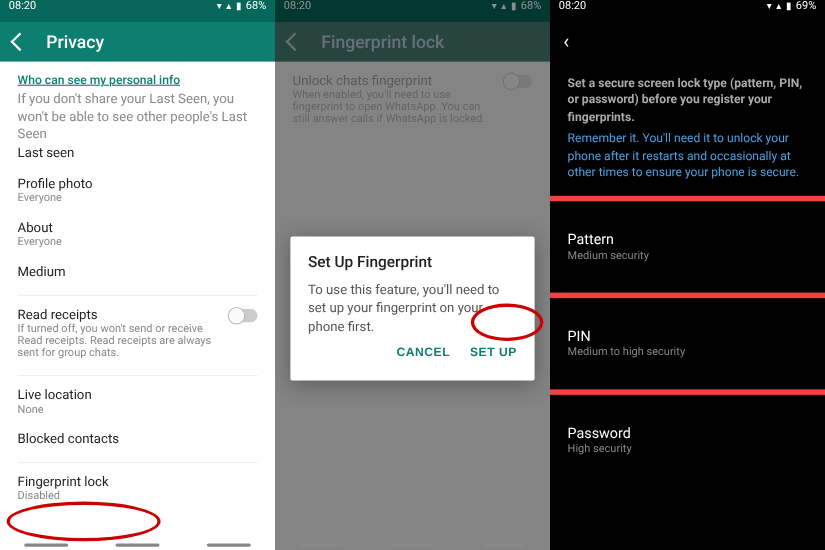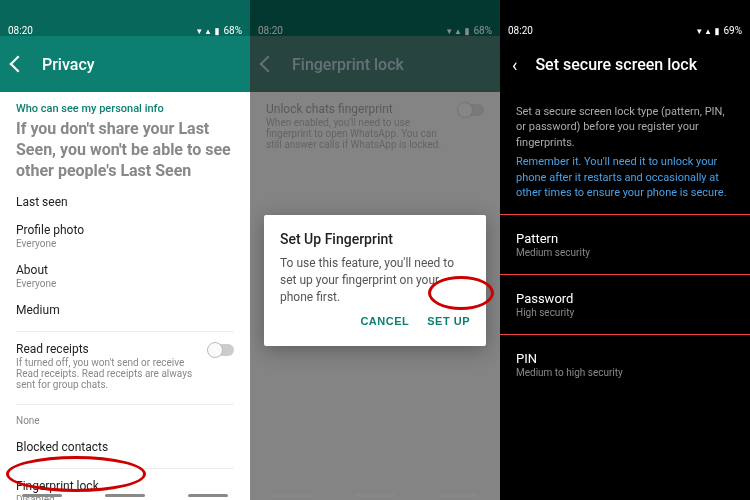--- a/index.html
+++ b/index.html
@@ -1,49 +1,49 @@
 <!DOCTYPE html>
 <html><head>
 <meta charset="utf-8">
 <style>
   * { box-sizing: border-box; margin: 0; padding: 0; }
   body { font-family: Roboto, Arial, sans-serif; background: #ddd; width: 750px; height: 500px; display: flex; }
   .phone { width: 250px; height: 500px; position: relative; background: #fff; overflow: hidden; }
   .phone2 { background: #f0f0f0; }
   .phone3 { background: #000; color: #fff; }
-  .status-bar { height: 36px; display: flex; align-items: flex-end; justify-content: space-between; padding: 0 8px; font-size: 10px; }
+  .status-bar { height: 20px; display: flex; align-items: flex-start; justify-content: space-between; padding: 0 8px; font-size: 10px; }
   .sb-w { background: #07675a; color: #fff; }
   .sb-d { background: #000; color: #fff; }
   .sb-right { display: flex; align-items: center; gap: 3px; }
   .sb-icons { font-size: 9px; letter-spacing: 1px; }
-  .header { height: 56px; display: flex; align-items: center; padding: 0 12px; gap: 18px; }
+  .header { height: 36px; display: flex; align-items: center; padding: 0 12px; gap: 18px; }
   .hdr-w { background: #0d7f70; color: #fff; }
   .hdr-d { background: #000; color: #fff; }
   .back-icon { display: inline-block; width: 12px; height: 12px; border-left: 2px solid currentColor; border-bottom: 2px solid currentColor; transform: rotate(45deg); }
   .hdr-title { font-size: 16px; font-weight: 500; }
   .hdr-title.gray { color: #888; }
   .content { padding: 10px 16px; font-size: 12px; }
-  .section-link { color: #0d7f70; font-weight: 500; font-size: 11px; margin-bottom: 4px; }
-  .note { color: #888; font-size: 16px; line-height: 1.3; margin-bottom: 14px; font-weight: bold; }
+  .section-link { color: #0d7f70; font-weight: 500; font-size: 11px; margin-bottom: 4px; text-decoration: underline; }
+  .note { color: #888; font-size: 12px; line-height: 1.3; margin-bottom: 2px; }
   .item { margin-bottom: 14px; }
   .item-title { color: #222; font-size: 12px; }
   .item-sub { color: #888; font-size: 10px; margin-top: 1px; }
   .divider { border: none; border-top: 1px solid #eee; margin: 6px 0 10px; }
   .row { display: flex; align-items: flex-start; justify-content: space-between; }
   .toggle { width: 26px; height: 12px; background: #ccc; border-radius: 6px; position: relative; flex-shrink: 0; margin-top: 2px; }
   .toggle::after { content: ''; position: absolute; width: 14px; height: 14px; background: #fafafa; border: 1px solid #bbb; border-radius: 50%; top: -2px; left: -1px; }
   .dim-overlay { position: absolute; inset: 0; background: rgba(0,0,0,0.45); }
   .dialog { position: absolute; left: 14px; right: 14px; top: 215px; background: #fff; border-radius: 2px; padding: 16px 16px 19px; box-shadow: 0 4px 20px rgba(0,0,0,0.3); }
   .dlg-title { font-size: 14px; font-weight: 500; color: #222; margin-bottom: 8px; }
   .dlg-body { font-size: 12px; color: #555; line-height: 1.4; margin-bottom: 10px; }
   .dlg-actions { display: flex; justify-content: flex-end; gap: 18px; }
   .dlg-btn { color: #0d7f70; font-weight: 700; font-size: 11px; letter-spacing: 0.5px; background: none; border: none; cursor: pointer; }
-  .desc-dark { color: #aaa; font-size: 11px; line-height: 1.4; padding: 12px 16px 4px; }
+  .desc-dark { color: #aaa; font-size: 11px; line-height: 1.4; padding: 12px 16px 4px; font-weight: bold; }
   .warn-blue { color: #4aa0e6; font-size: 11px; line-height: 1.4; padding: 0 16px 14px; }
-  .opt { padding: 16px 16px; border-top: 1px solid #ef4444; }
+  .opt { padding: 28px 16px; border-top: 5px solid #ef4444; }
   .opt:first-of-type { border-top: 1px solid #222; }
   .opt-title { font-size: 13px; color: #fff; }
   .opt-sub { font-size: 10px; color: #888; margin-top: 1px; }
   .annot { position: absolute; border: 3px solid #c00; border-radius: 50%; pointer-events: none; }
   .annot1 { left: 6px; bottom: 8px; width: 140px; height: 36px; }
   .annot2 { right: 6px; width: 66px; height: 34px; top: 276px; }
   .phone2 .content { opacity: 0.55; }
   .navbar { position: absolute; bottom: 0; left: 0; right: 0; height: 10px; display: flex; justify-content: space-around; align-items: center; }
   .navseg { width: 40px; height: 3px; background: #888; border-radius: 2px; }
 </style>
@@ -82,20 +82,21 @@
     <hr class="divider">
     <div class="item row">
       <div style="flex:1; padding-right:8px;">
         <div class="item-title">Read receipts</div>
         <div class="item-sub">If turned off, you won't send or receive Read receipts. Read receipts are always sent for group chats.</div>
       </div>
       <div class="toggle"></div>
     </div>
     <hr class="divider">
     <div class="item">
+      <div class="item-title">Live location</div>
       <div class="item-sub">None</div>
     </div>
     <div class="item">
       <div class="item-title">Blocked contacts</div>
     </div>
     <hr class="divider">
     <div class="item">
       <div class="item-title">Fingerprint lock</div>
       <div class="item-sub">Disabled</div>
     </div>
@@ -149,29 +150,28 @@
 <div class="phone phone3">
   <div class="status-bar sb-d">
     <span>08:20</span>
     <span class="sb-right">
       <span class="sb-icons">▾ ▴ ▮</span>
       <span>69%</span>
     </span>
   </div>
   <div class="header hdr-d">
     <span style="font-size:18px;">‹</span>
-    <span class="hdr-title">Set secure screen lock</span>
   </div>
   <div class="desc-dark">Set a secure screen lock type (pattern, PIN, or password) before you register your fingerprints.</div>
   <div class="warn-blue">Remember it. You'll need it to unlock your phone after it restarts and occasionally at other times to ensure your phone is secure.</div>
   <div class="opt">
     <div class="opt-title">Pattern</div>
     <div class="opt-sub">Medium security</div>
   </div>
   <div class="opt">
+    <div class="opt-title">PIN</div>
+    <div class="opt-sub">Medium to high security</div>
+  </div>
+  <div class="opt">
     <div class="opt-title">Password</div>
     <div class="opt-sub">High security</div>
-  </div>
-  <div class="opt">
-    <div class="opt-title">PIN</div>
-    <div class="opt-sub">Medium to high security</div>
   </div>
 </div>
 
 </body></html>

